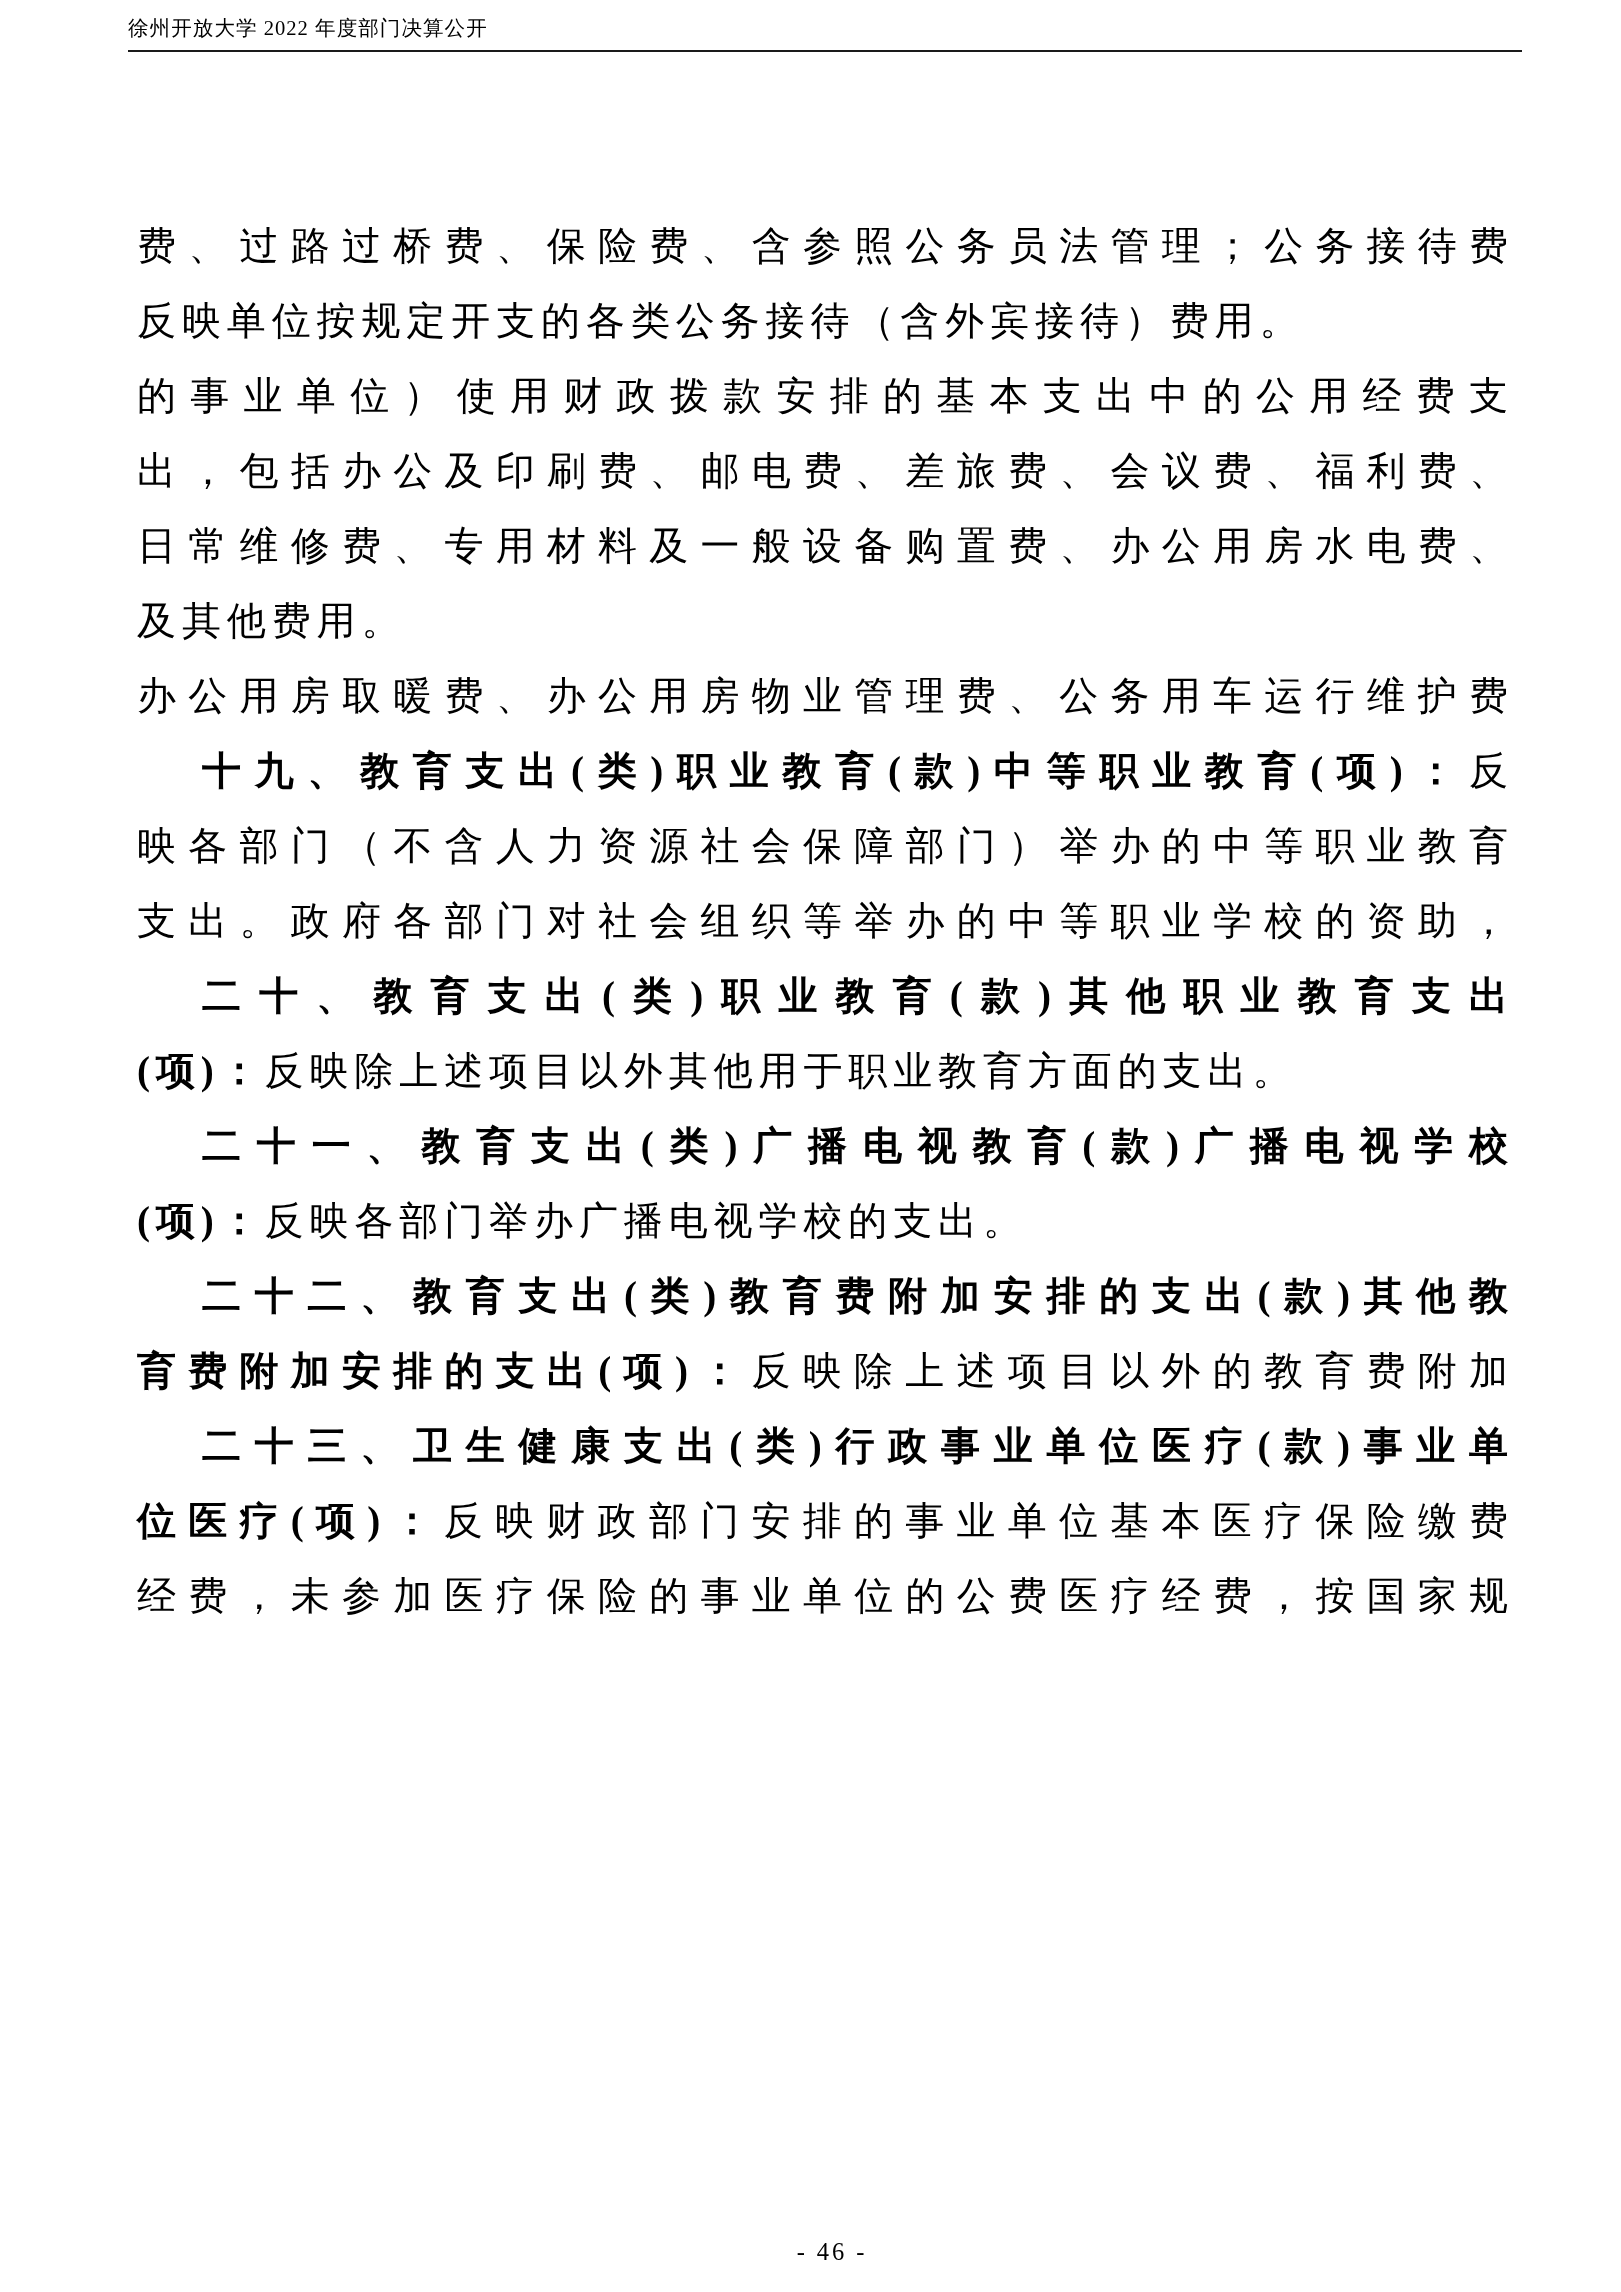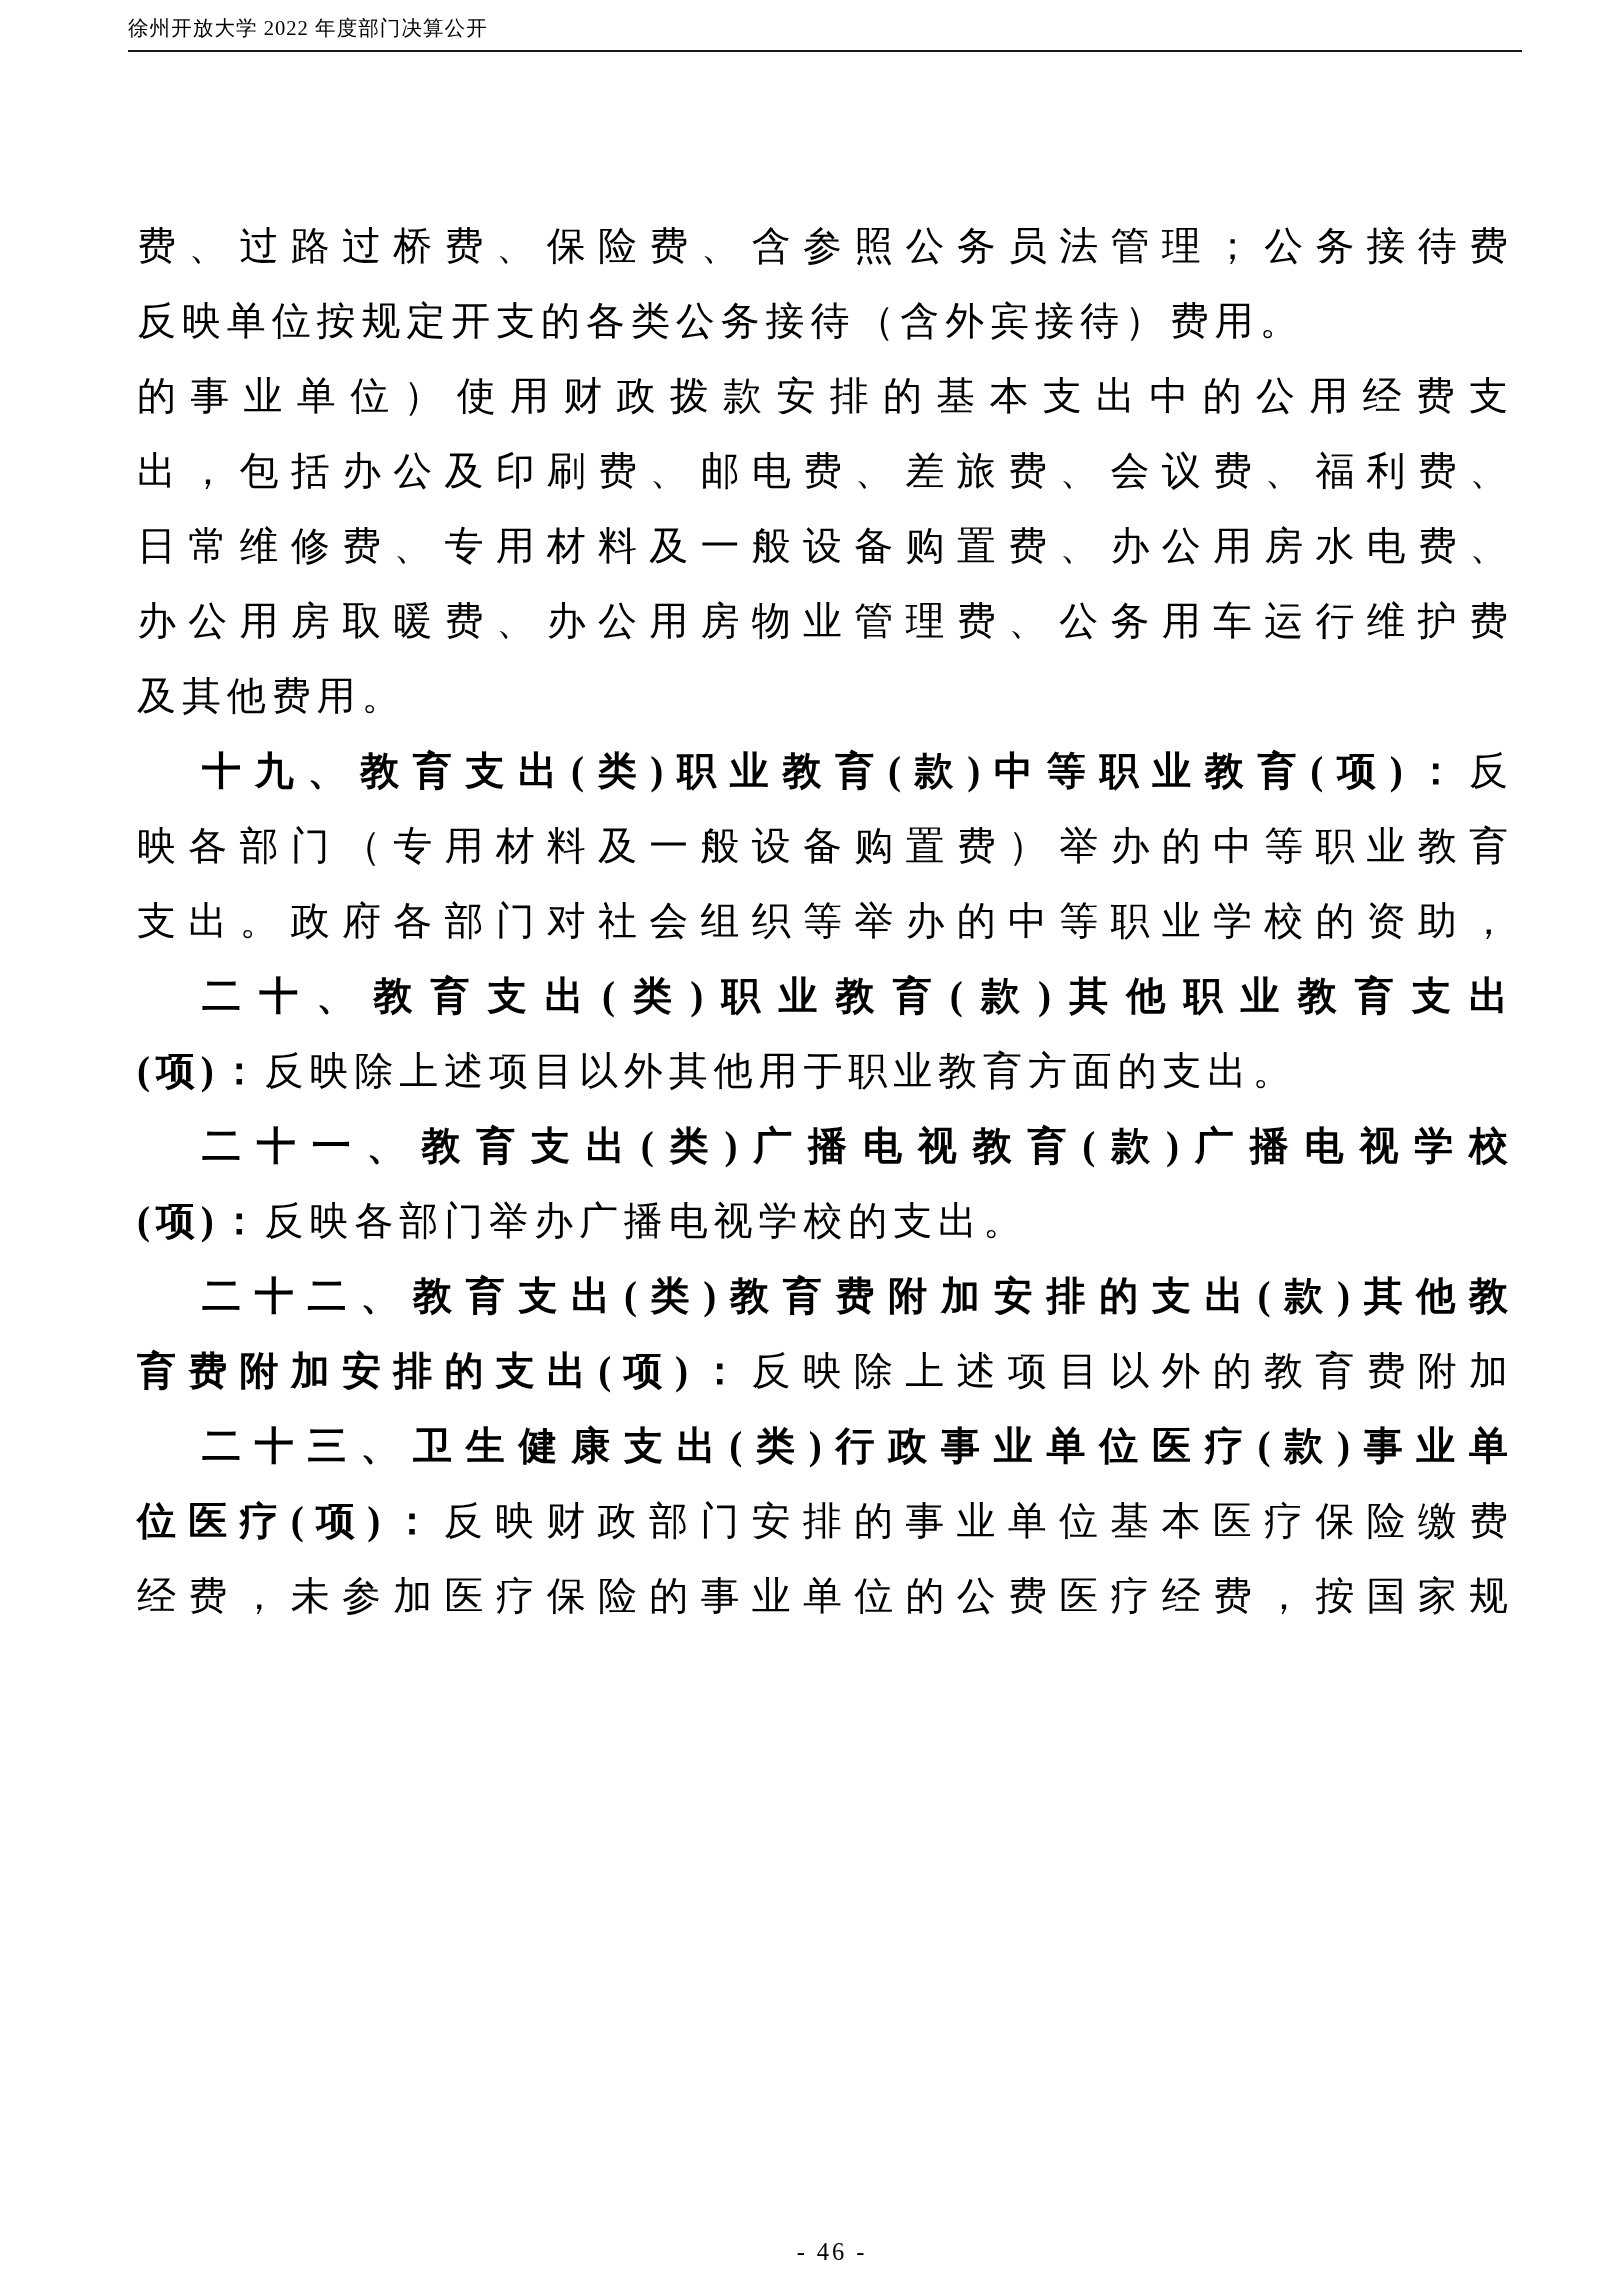--- a/index.html
+++ b/index.html
@@ -71,24 +71,24 @@
   <header class="hdr" style="border-bottom-color: rgb(26, 26, 26);">
     <span class="hdr-title">徐州开放大学 2022 年度部门决算公开</span>
   </header>
 
   <main class="doc-body" id="doc-body">
       <div class="line fill"><span class="seg">费、过路过桥费、保险费、含参照公务员法管理；公务接待费</span></div>
       <div class="line"><span class="seg">反映单位按规定开支的各类公务接待（含外宾接待）费用。</span></div>
       <div class="line fill"><span class="seg">的事业单位）使用财政拨款安排的基本支出中的公用经费支</span></div>
       <div class="line fill"><span class="seg">出，包括办公及印刷费、邮电费、差旅费、会议费、福利费、</span></div>
       <div class="line fill"><span class="seg">日常维修费、专用材料及一般设备购置费、办公用房水电费、</span></div>
+      <div class="line"><span class="seg">及其他费用。</span></div>
       <div class="line fill"><span class="seg">办公用房取暖费、办公用房物业管理费、公务用车运行维护费</span></div>
-      <div class="line"><span class="seg">及其他费用。</span></div>
       <div class="line fill indent"><span class="seg bold">十九、教育支出(类)职业教育(款)中等职业教育(项)：</span><span class="seg">反</span></div>
-      <div class="line fill"><span class="seg">映各部门（专用材料及一般设备购置费）举办的中等职业教育</span></div>
+      <div class="line fill"><span class="seg">映各部门（不含人力资源社会保障部门）举办的中等职业教育</span></div>
       <div class="line fill"><span class="seg">支出。政府各部门对社会组织等举办的中等职业学校的资助，</span></div>
       <div class="line fill indent"><span class="seg bold">二十、教育支出(类)职业教育(款)其他职业教育支出</span></div>
       <div class="line"><span class="seg bold">(项)：</span><span class="seg">反映除上述项目以外其他用于职业教育方面的支出。</span></div>
       <div class="line fill indent"><span class="seg bold">二十一、教育支出(类)广播电视教育(款)广播电视学校</span></div>
       <div class="line"><span class="seg bold">(项)：</span><span class="seg">反映各部门举办广播电视学校的支出。</span></div>
       <div class="line fill indent"><span class="seg bold">二十二、教育支出(类)教育费附加安排的支出(款)其他教</span></div>
       <div class="line fill"><span class="seg bold">育费附加安排的支出(项)：</span><span class="seg">反映除上述项目以外的教育费附加</span></div>
       <div class="line fill indent"><span class="seg bold">二十三、卫生健康支出(类)行政事业单位医疗(款)事业单</span></div>
       <div class="line fill"><span class="seg bold">位医疗(项)：</span><span class="seg">反映财政部门安排的事业单位基本医疗保险缴费</span></div>
       <div class="line fill"><span class="seg">经费，未参加医疗保险的事业单位的公费医疗经费，按国家规</span></div>

